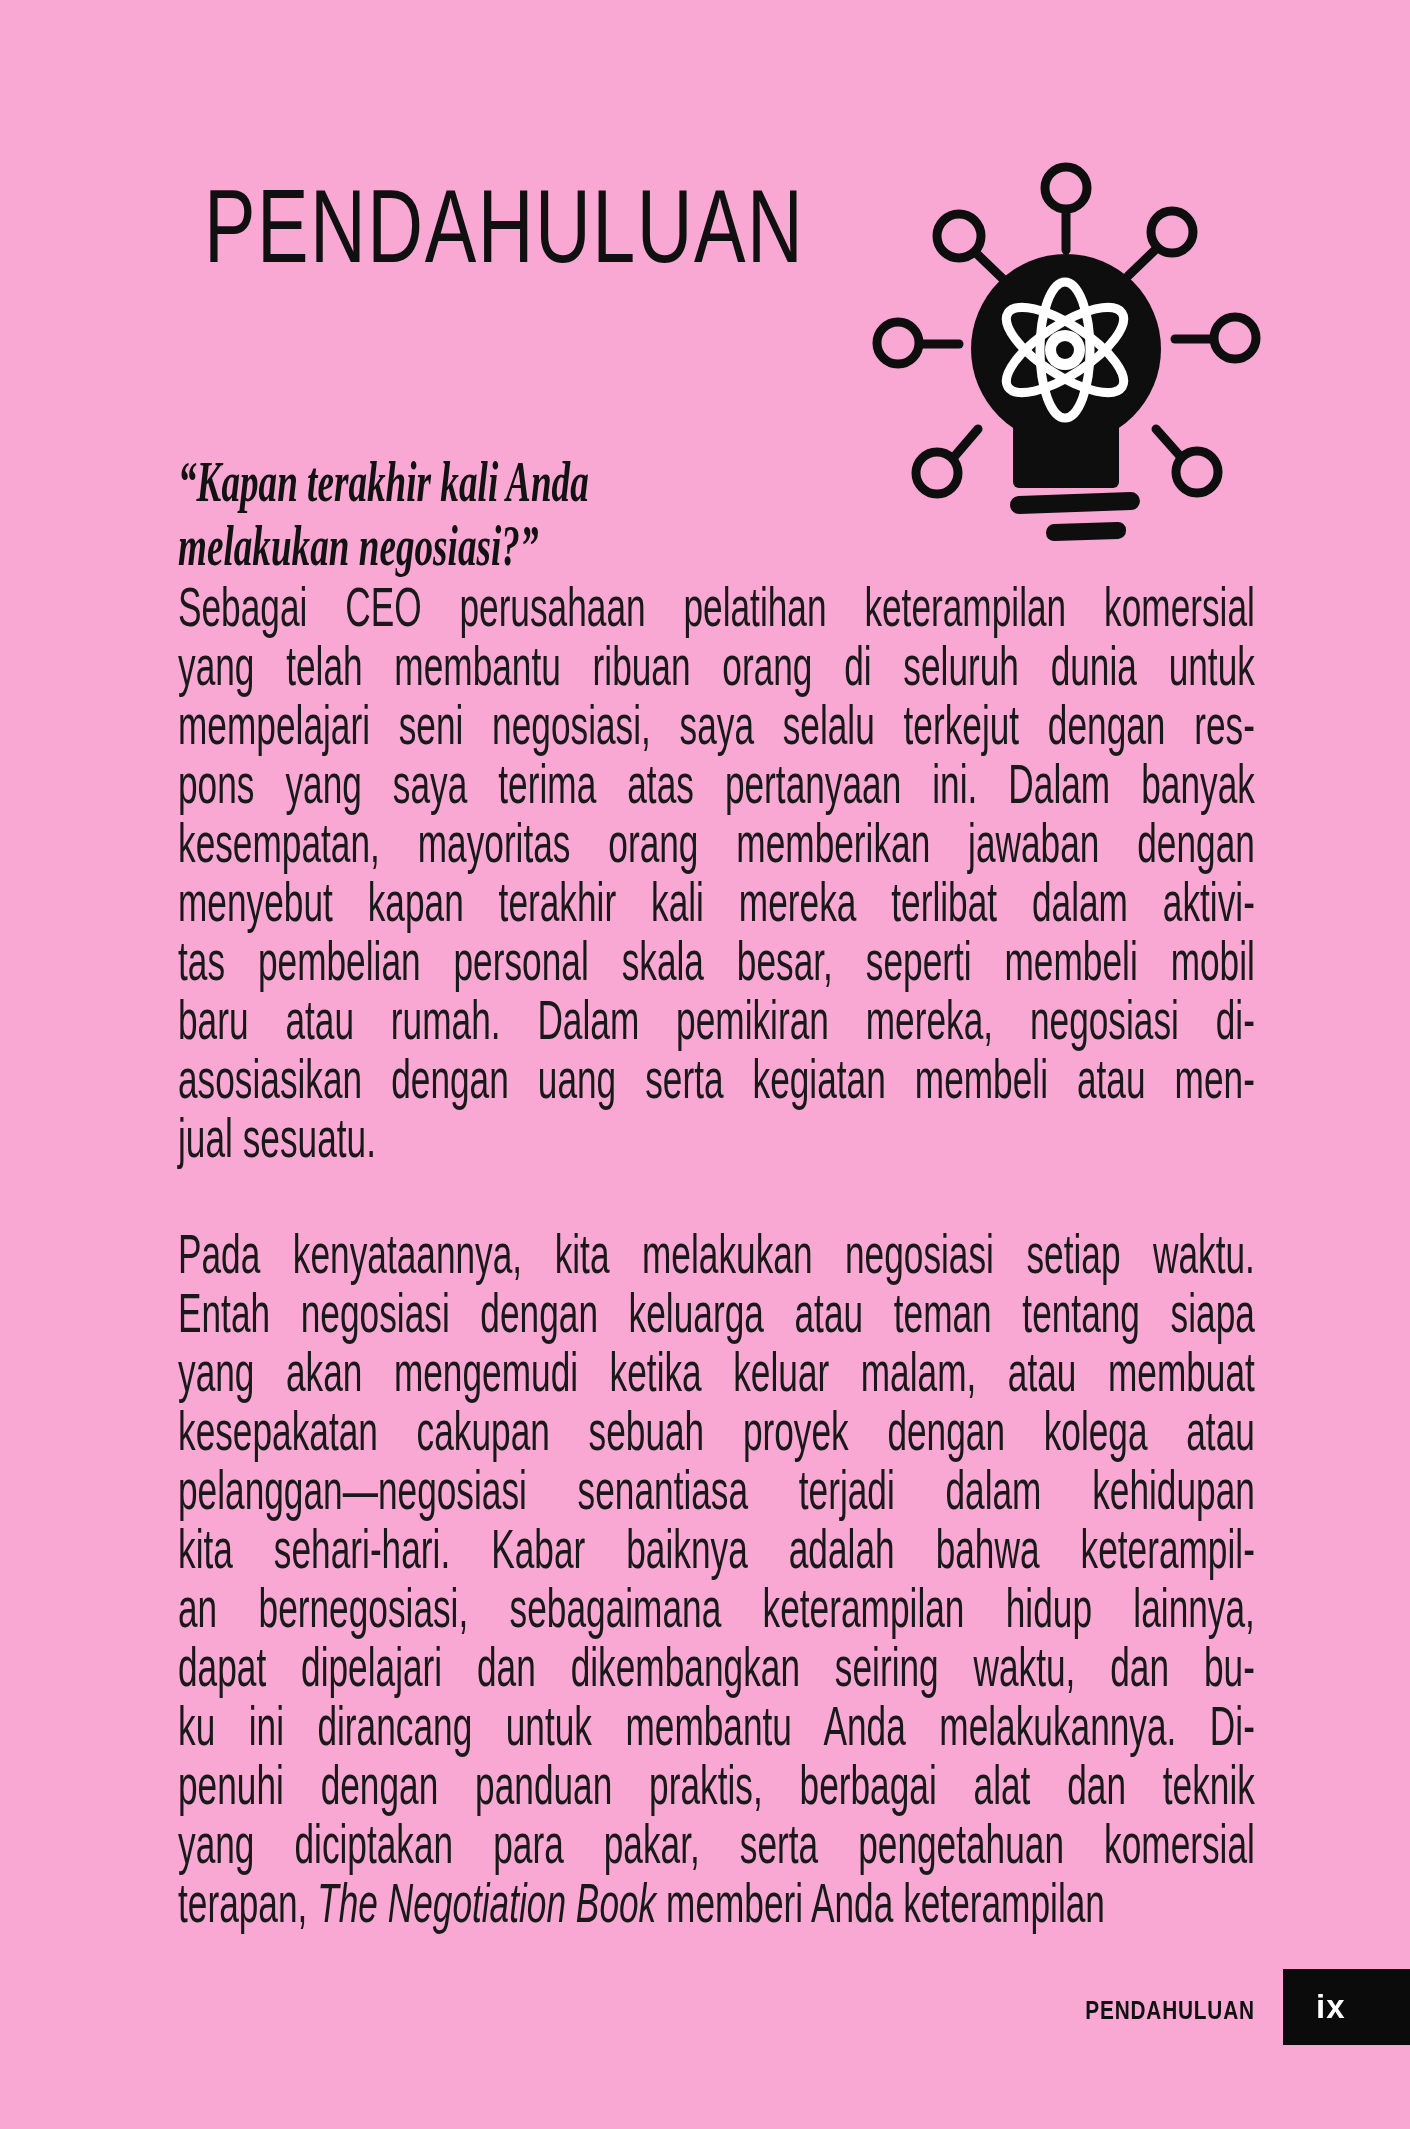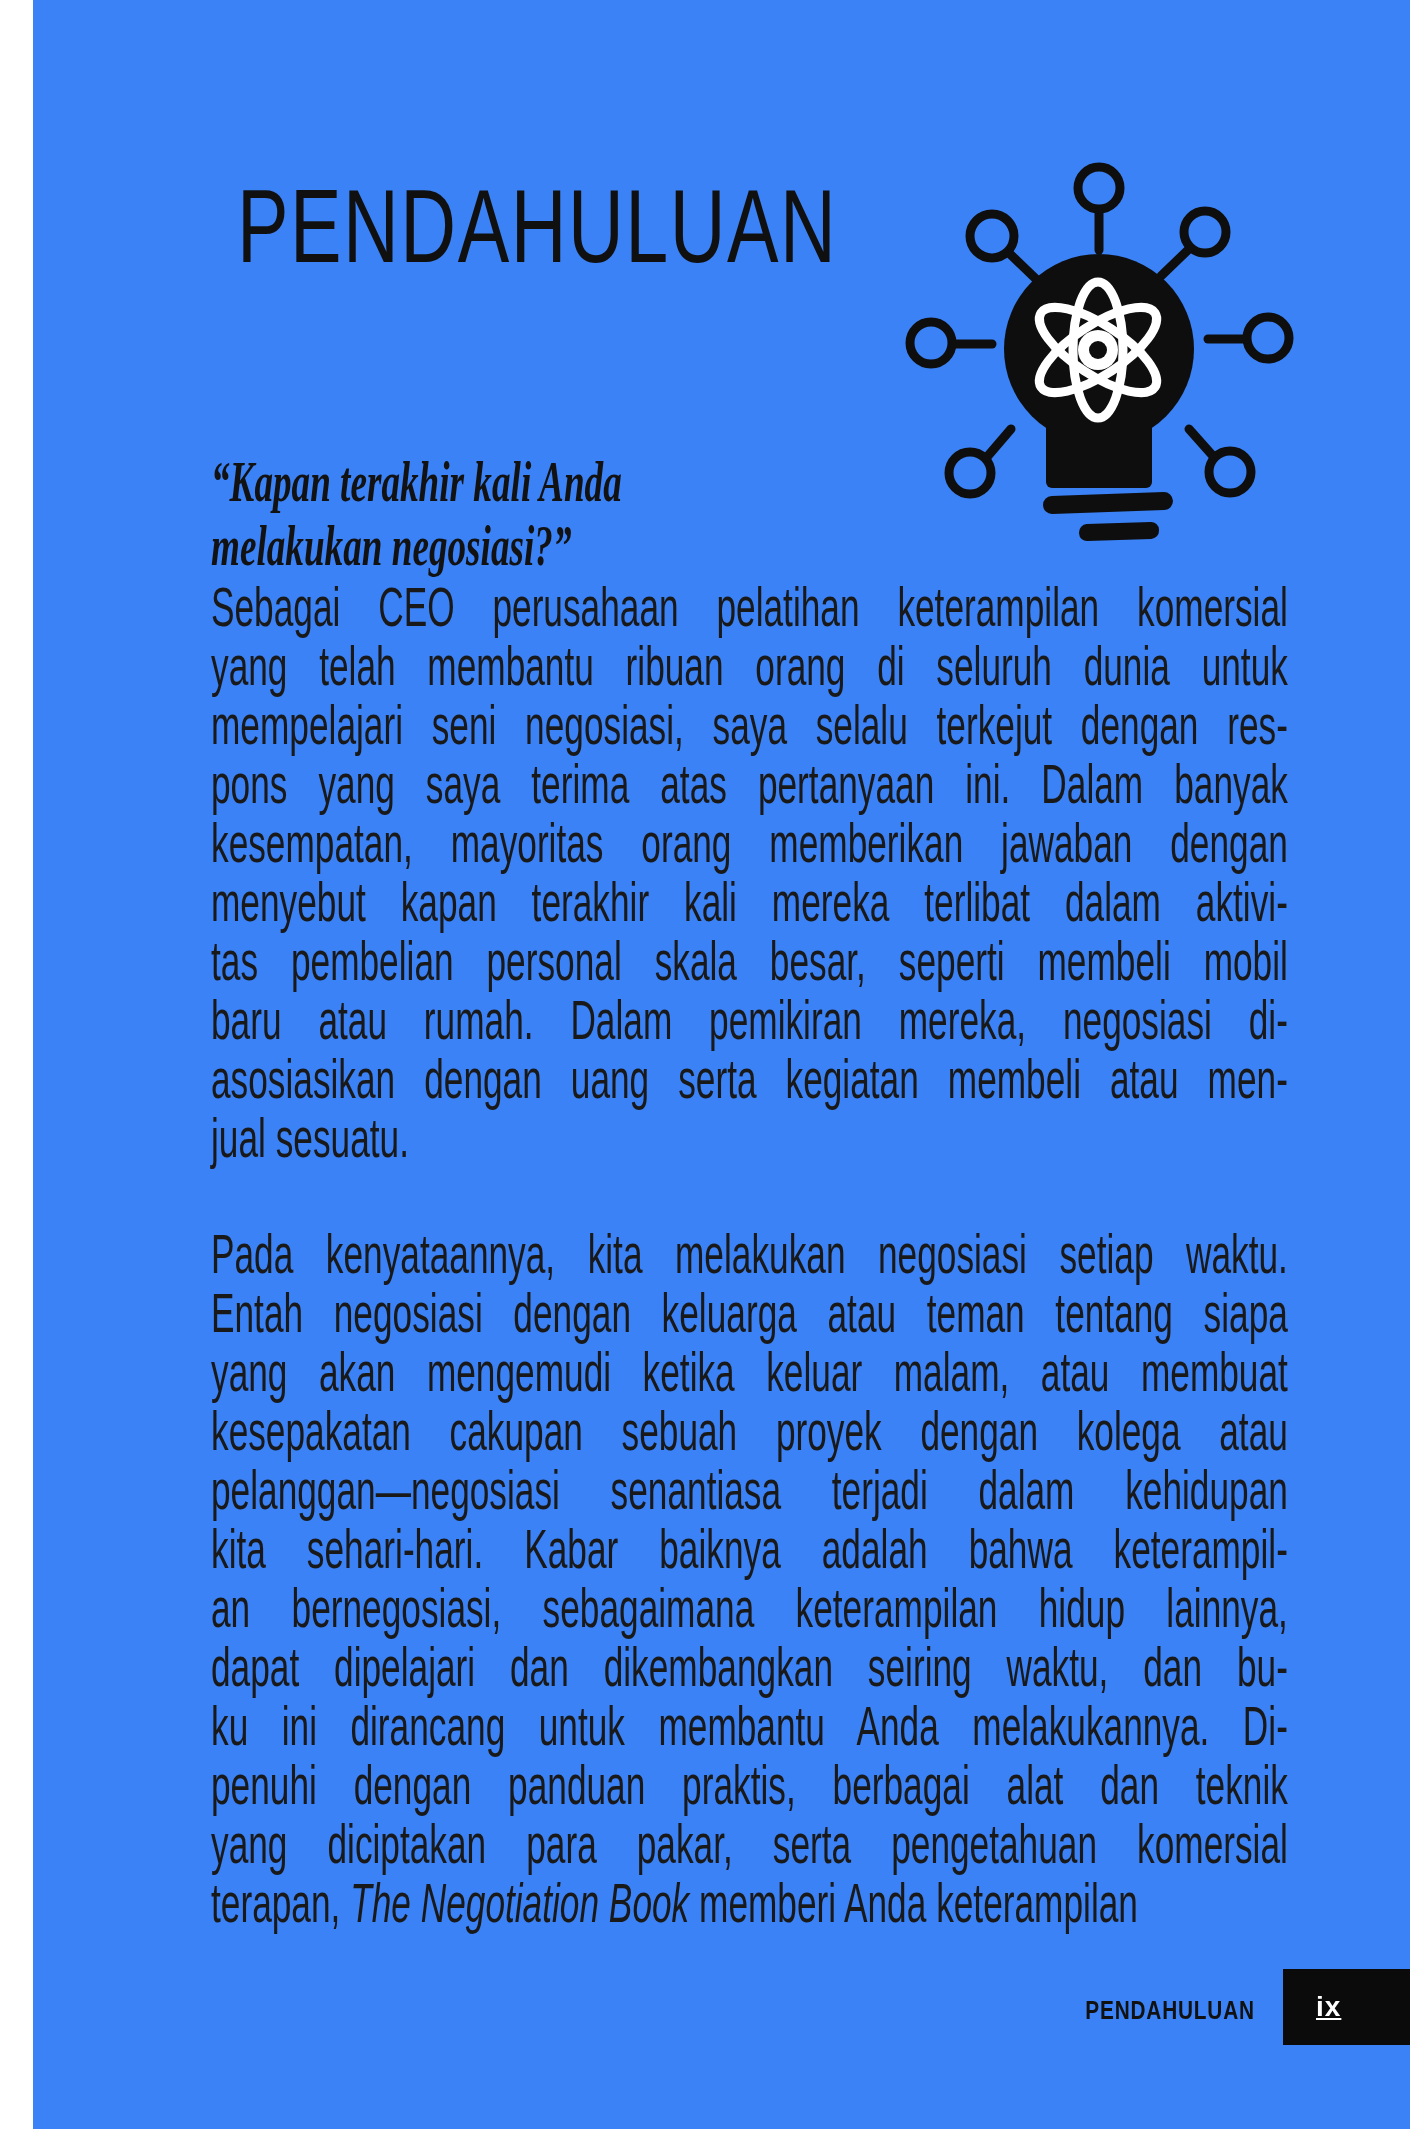--- a/index.html
+++ b/index.html
@@ -4,21 +4,21 @@
 <style>
   html, body { margin: 0; padding: 0; }
   body {
     width: 1410px; height: 2129px;
     background: #ffffff;
     position: relative;
     overflow: hidden;
     font-family: "Liberation Sans", sans-serif;
     color: #161616;
   }
-  .page { position: absolute; inset: 0; background: #3b82f6; margin-left: 33px; }
+  .page { position: absolute; inset: 0; background: #f9a8d4; }
 
   .chapter-title {
     position: absolute;
     left: 204px; top: 168px;
     font-size: 103px;
     font-weight: 400;
     letter-spacing: 2px;
     color: #101010;
     transform: scaleX(0.75);
     transform-origin: left top;
@@ -78,23 +78,22 @@
     right: 0; top: 1969px;
     width: 127px; height: 76px;
     background: #0b0b0b;
   }
   .page-num {
     position: absolute;
     left: 33px; top: 50%;
     transform: translateY(-50%);
     color: #ffffff;
     font-weight: 700;
-    font-size: 28px;
+    font-size: 33px;
     letter-spacing: 1px;
-    text-decoration: underline;
   }
 </style>
 </head>
 <body>
 
 <div class="page">
 
   <div class="chapter-title">PENDAHULUAN</div>
 
   <svg class="bulb-illustration" viewBox="0 0 410 400" xmlns="http://www.w3.org/2000/svg">

